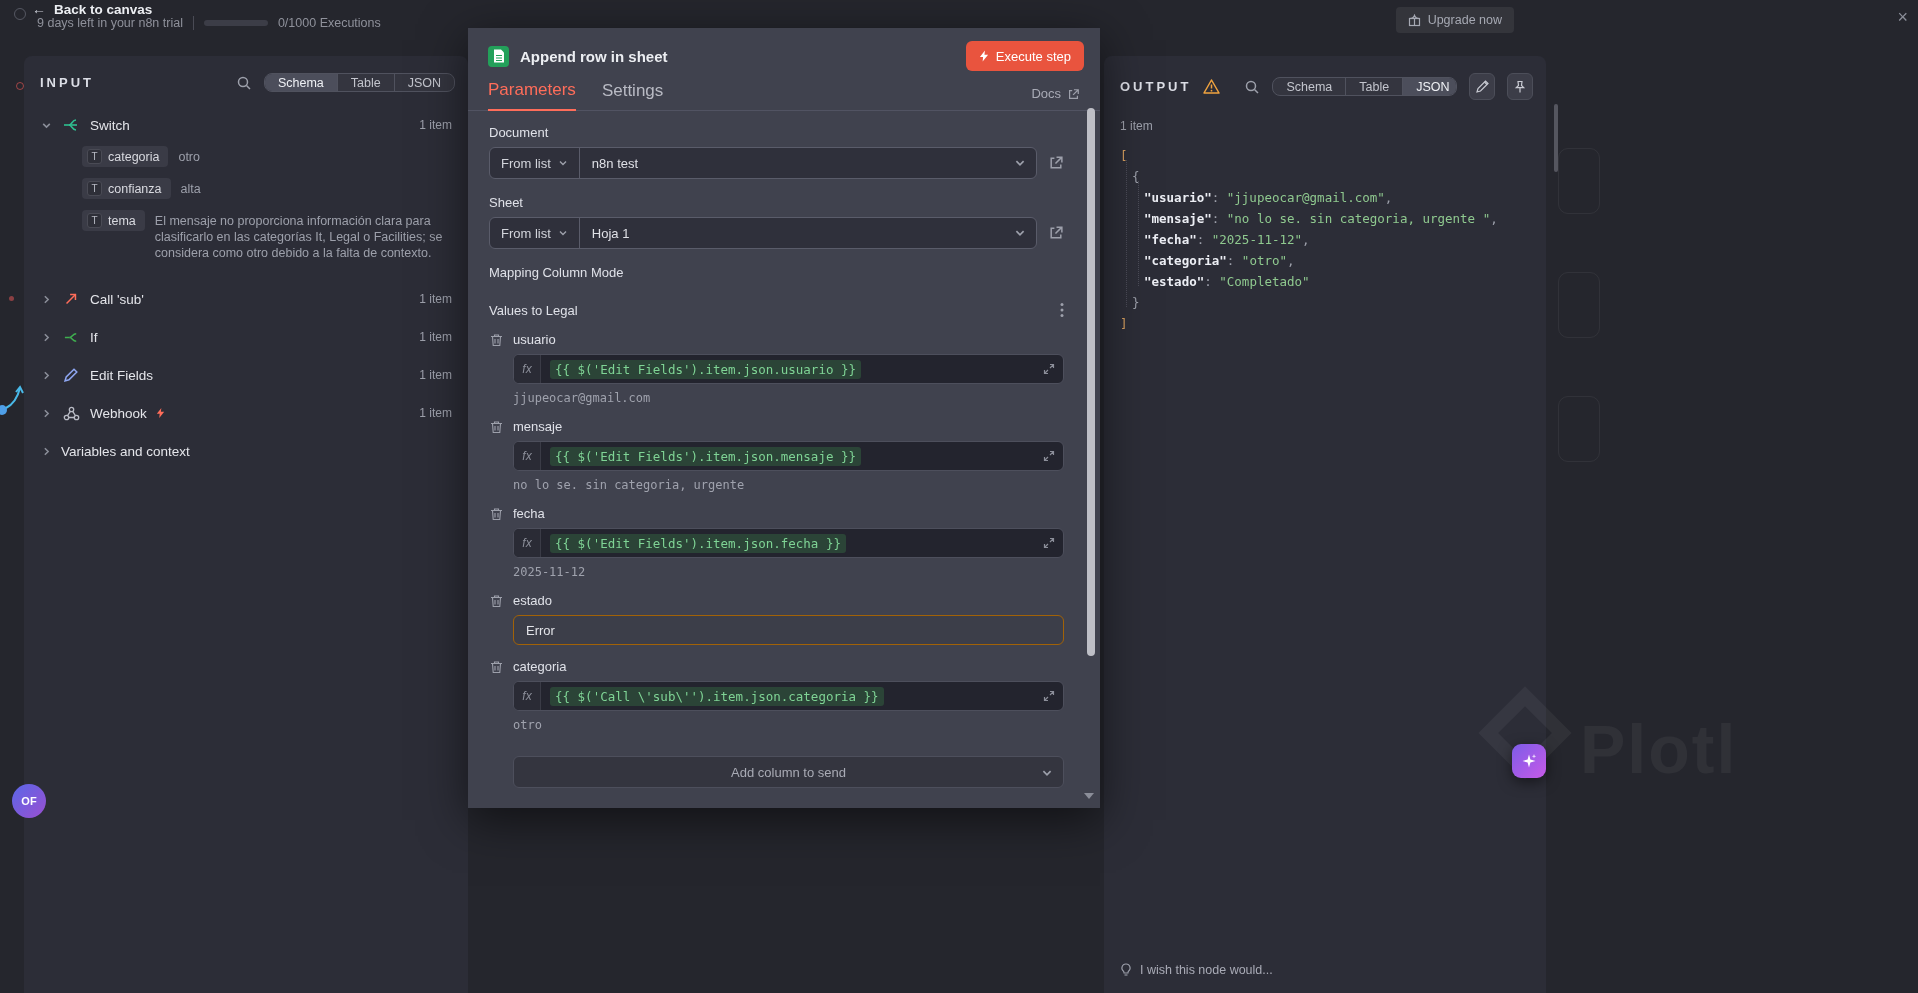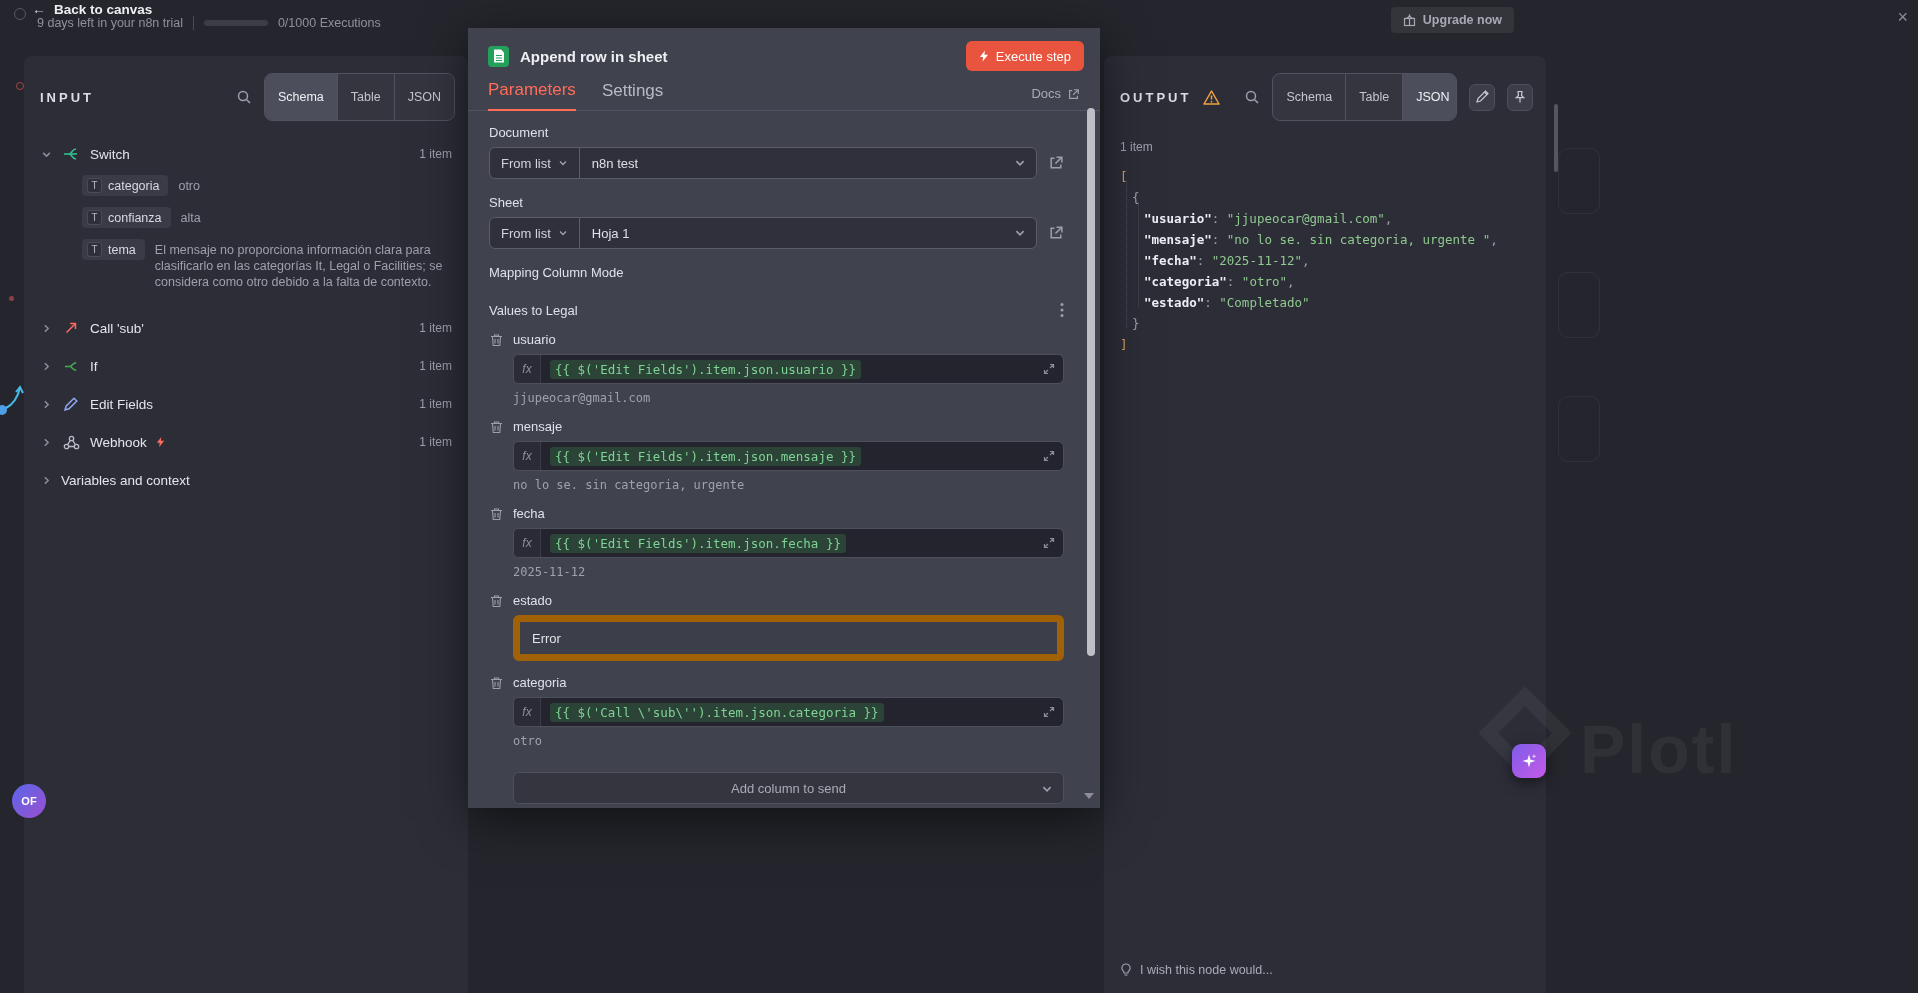--- a/index.html
+++ b/index.html
@@ -12,21 +12,21 @@
 
   
   .topbar { position:absolute; left:0; top:0; width:100%; height:40px; z-index:6; }
   .status-ring { position:absolute; left:14px; top:8px; width:12px; height:12px; border:1.4px solid #6a6c77; border-radius:50%; opacity:.7; }
   .back-btn { position:absolute; left:32px; top:1px; display:flex; align-items:center; gap:8px; color:#eceef2; font-weight:bold; font-size:13.5px; cursor:default; }
   .back-arrow { color:#c9ccd4; font-size:14px; }
   .trial-row { position:absolute; left:37px; top:16px; display:flex; align-items:center; gap:10px; color:#8f919b; font-size:12.5px; }
   .trial-sep { width:1px; height:14px; background:#4a4b55; }
   .trial-progress { width:64px; height:6px; border-radius:3px; background:#3c3d47; }
   .upgrade-btn { position:absolute; right:404px; top:7px; height:26px; padding:0 12px; border-radius:4px;
-    background:rgba(255,255,255,.07); color:#a6a9b3; display:flex; align-items:center; gap:7px; font-size:12.5px;font-weight:bold; }
+    background:rgba(255,255,255,.07); color:#a6a9b3; display:flex; align-items:center; gap:7px; font-size:12.5px; }
   .close-x { position:absolute; right:10px; top:8px; color:#8b8e99; font-size:18px; line-height:18px; }
 
   
   .deco { position:absolute; z-index:1; }
   .red-dot1 { left:16px; top:82px; width:8px; height:8px; border:1.5px solid #e05555; border-radius:50%; opacity:.65; }
   .red-dot2 { left:9px; top:296px; width:5px; height:5px; background:#e05555; border-radius:50%; opacity:.55; }
   .connector { left:-2px; top:384px; }
   .avatar { left:12px; top:784px; width:34px; height:34px; border-radius:50%;
     background:linear-gradient(135deg,#5a67e8,#9a4fd0); display:flex; align-items:center; justify-content:center;
     font-size:11px; font-weight:bold; color:#fff; z-index:3; }
@@ -36,21 +36,21 @@
   .wm-text { left:1580px; top:710px; font-size:68px; font-weight:bold; color:rgba(255,255,255,.05); letter-spacing:2px; z-index:8; pointer-events:none; }
   .ai-btn { left:1512px; top:744px; width:34px; height:34px; border-radius:9px;
     background:linear-gradient(135deg,#7d5ce8,#c75ae8); display:flex; align-items:center; justify-content:center;
     box-shadow:0 4px 14px rgba(0,0,0,.5); z-index:9; }
 
   
   .panel { position:absolute; top:56px; bottom:0; background:#2c2d37; border-radius:8px 8px 0 0; z-index:2; }
   .panel-header { display:flex; align-items:center; gap:12px; padding:17px 13px 12px 16px; }
   .panel-title { font-size:13px; font-weight:bold; letter-spacing:3px; color:#dcdee6; }
   .spacer { flex:1; }
-  .seg-group { display:flex; height:48px; border:1px solid #50525e; border-radius:8px; overflow:hidden; background:#34353f; }
+  .seg-group { display:flex; height:19px; border:1px solid #50525e; border-radius:8px; overflow:hidden; background:#34353f; }
   .seg { padding:0 13px; display:flex; align-items:center; font-size:12.5px; color:#c3c5cd; border-right:1px solid #50525e; }
   .seg:last-child { border-right:none; }
   .seg.selected { background:#4c4e5b; color:#eef0f4; }
   .icon-btn { width:27px; height:27px; border-radius:6px; background:#3c3d48; border:1px solid #4c4e59;
     display:flex; align-items:center; justify-content:center; }
 
   
   .input-panel { left:24px; width:444px; }
   .tree { padding:2px 16px 0 16px; }
   .tree-row { display:flex; align-items:center; gap:9px; height:38px; }
@@ -93,21 +93,21 @@
   .value-group { margin:14px 0 0 24px; position:relative; }
   .trash { position:absolute; left:-23px; top:1px; display:flex; }
   .vg-label { font-size:13px; color:#dfe1e8; margin-bottom:7px; }
   .expr-field { display:flex; align-items:center; height:30px; background:#23242e; border:1px solid #4d4f5c; border-radius:6px; overflow:hidden; }
   .fx { width:27px; height:100%; display:flex; align-items:center; justify-content:center; font-style:italic;
     font-size:12px; color:#8b8e99; background:#2a2b35; border-right:1px solid #3a3b46; flex:0 0 auto; }
   .expr-hl { margin-left:9px; font-family:"DejaVu Sans Mono",monospace; font-size:12.5px; color:#7fd495;
     background:#2b4437; padding:2px 5px; border-radius:3px; white-space:pre; }
   .expand-icon { margin-left:auto; margin-right:8px; display:flex; }
   .expr-result { margin-top:7px; font-family:"DejaVu Sans Mono",monospace; font-size:12px; color:#9fa2ad; }
-  .text-input { width:100%; height:46px; background:#3c3e49; border:7px solid #a16207; border-radius:6px;
+  .text-input { width:100%; height:30px; background:#3c3e49; border:1px solid #a16207; border-radius:6px;
     color:#e2e3e8; font-size:13px; padding:0 12px; font-family:"Liberation Sans",sans-serif; }
   .add-column { margin:24px 0 0 24px; height:32px; border:1px solid #4d4f5c; background:#34353f; border-radius:6px;
     display:flex; align-items:center; justify-content:center; color:#a9abb5; position:relative; }
   .add-column .ac-chev { position:absolute; right:10px; top:10px; }
   .modal-scrollbar { position:absolute; right:5px; top:80px; width:8px; height:548px; background:#c9cad0; border-radius:4px; opacity:.92; z-index:6; }
   .modal-scroll-arrow { position:absolute; right:6px; bottom:9px; width:0; height:0; z-index:6;
     border-left:5px solid transparent; border-right:5px solid transparent; border-top:6px solid #8b8e99; }
 
   
   .output-panel { left:1104px; width:442px; }

